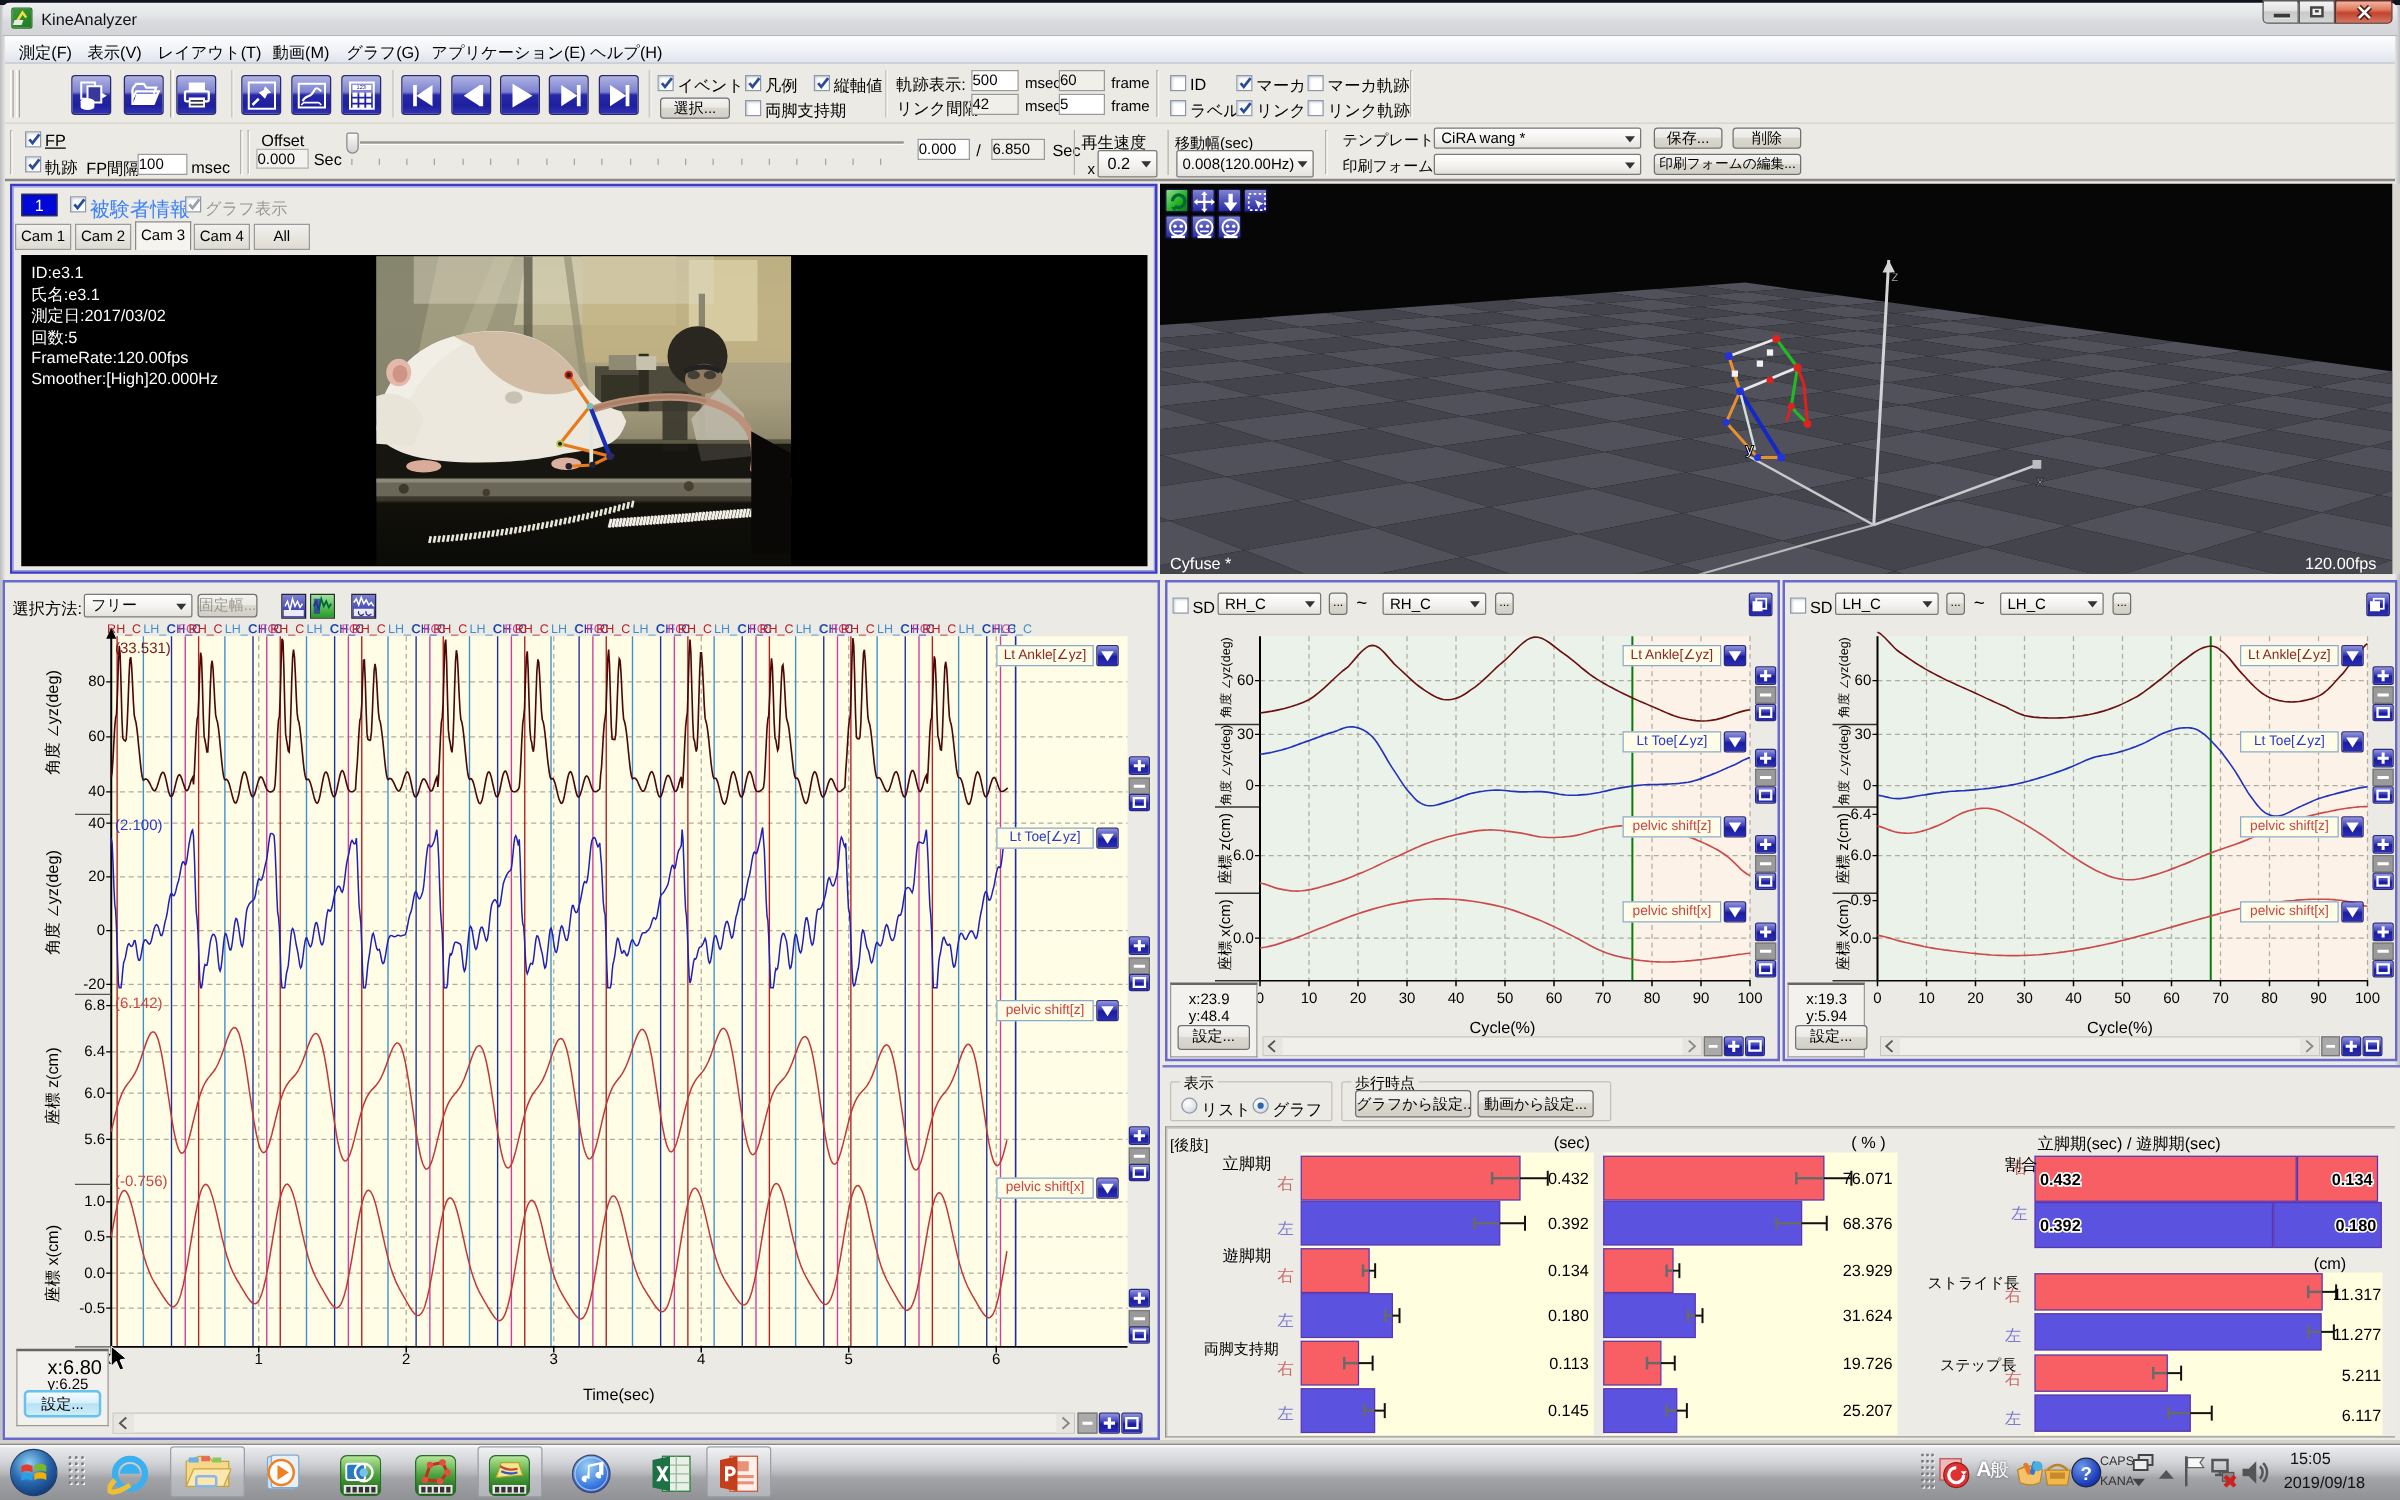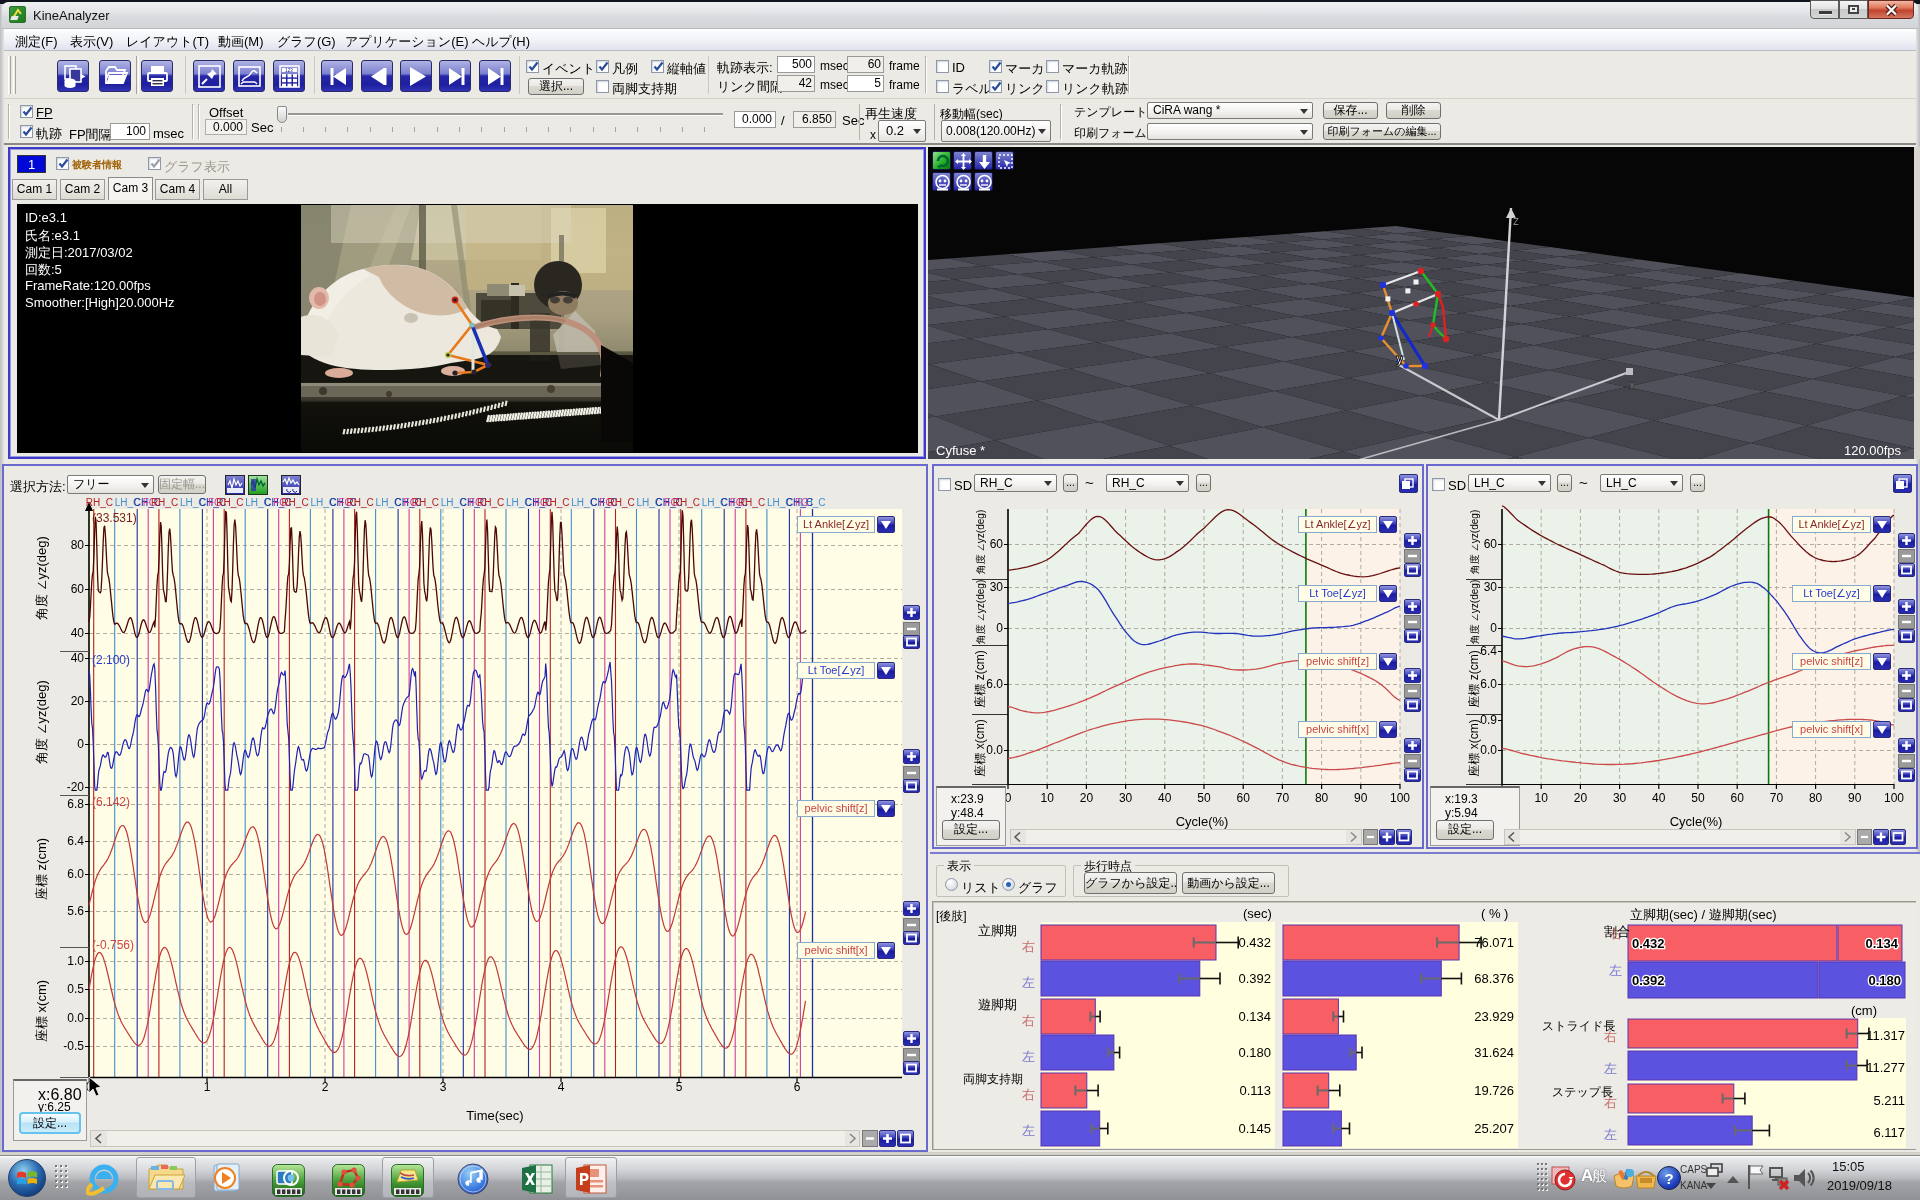--- a/index.html
+++ b/index.html
@@ -2,21 +2,21 @@
 <html><head><meta charset="utf-8"><style>
 *{margin:0;padding:0;box-sizing:border-box}
 html,body{width:1920px;height:1200px;overflow:hidden;font-family:"Liberation Sans",sans-serif;}
 body{background:#000;position:relative;font-size:13px;color:#000;}
 .abs{position:absolute}
 .cb{position:absolute;width:13px;height:13px;background:#fff;border:1px solid #8e98a8;box-shadow:inset 1px 1px 2px #cdd4dd}
 .cb svg{position:absolute;left:0px;top:-1px}
 .btn{position:absolute;border:1px solid #707070;border-radius:3px;background:linear-gradient(#f3f3f1,#ebeae6 45%,#dbd8d0 50%,#d2cfc6);text-align:center;overflow:hidden;white-space:nowrap}
 .combo{position:absolute;border:1px solid #7a7a7a;border-radius:2px;background:linear-gradient(#fff,#f2f1ee 60%,#e4e2dc);overflow:hidden;white-space:nowrap}
 .combo .ar{position:absolute;right:4px;top:50%;margin-top:-2px;width:0;height:0;border-left:4px solid transparent;border-right:4px solid transparent;border-top:5px solid #333}
-.inp{position:absolute;border:1px solid #9a9a9a;background:#fff;text-align:right;white-space:nowrap}
+.inp{position:absolute;border:1px solid #9a9a9a;background:#fff;text-align:left;white-space:nowrap}
 .lbl{position:absolute;white-space:nowrap}
 .tbtn{position:absolute;width:32px;height:32px;border:1px solid #2a2a6a;border-radius:3px;background:linear-gradient(180deg,#aeb2e2 0%,#7d82d0 42%,#2628a8 50%,#1d1f9e 78%,#3134b4 100%)}
 .tbtn svg{position:absolute;left:0;top:0}
 .sep1{position:absolute;width:2px;background:linear-gradient(90deg,#b9b6af,#fdfdfb)}
 .grp{position:absolute;border:1px solid #b5b2aa;border-right:1px solid #fff;border-bottom:1px solid #fff;width:2px}
 .pfrm{position:absolute;border:2px solid #6a6ace;background:#eceae5}
 .navb{position:absolute;background:linear-gradient(180deg,#8f94dd 0%,#4448c0 40%,#1a1ca0 55%,#2a2db2 100%);border:1px solid #2a2a7a;border-radius:2px}
 </style></head><body><div class="abs" style="left:0;top:0;width:1920px;height:4px;background:#10141c"></div><div class="abs" style="left:0;top:4px;width:1920px;height:1151px;background:#eceae5"></div><div class="abs" style="left:0;top:4px;width:4px;height:1151px;background:linear-gradient(90deg,#b9bcc2,#e6e4df)"></div><div class="abs" style="left:1916px;top:4px;width:4px;height:1151px;background:linear-gradient(270deg,#b9bcc2,#e6e4df)"></div><div class="abs" style="left:2px;top:2px;width:1916px;height:27px;background:linear-gradient(180deg,#eef0f2 0%,#e3e5e8 40%,#d8dadd 60%,#d3d5d8 100%);border-bottom:1px solid #b8b8b8;border-radius:6px 6px 0 0"></div><div class="abs" style="left:9px;top:6px;width:17px;height:17px;border-radius:2px;background:linear-gradient(135deg,#3a9c3a,#1e7a1e);border:1px solid #2c6e2c"><svg width="15" height="15">
       <path d="M3 11 L8 3 L11 7" stroke="#f7d848" stroke-width="2" fill="none"></path>
       <rect x="5" y="9" width="7" height="4" fill="#e8e8e8" transform="skewX(-20)"></rect>
@@ -132,21 +132,21 @@
       <path d="M2.5 6.5 L5 9.5 L10.5 2.5" stroke="#2a4d9b" stroke-width="2.2" fill="none"></path>
     </svg>
   </div><div class="lbl" style="left:36px;top:125px;font-size:13px;color:#000;">軌跡</div><div class="lbl" style="left:69px;top:126px;font-size:13px;color:#000;">FP間隔:</div><div class="inp" style="left:110px;top:123px;width:40px;height:17px;font-size:12px;line-height:15px;padding-right:3px">100</div><div class="lbl" style="left:153px;top:126px;font-size:13px;color:#000;">msec</div><div class="grp" style="left:192px;top:104px;height:36px"></div><div class="grp" style="left:198px;top:104px;height:36px"></div><div class="lbl" style="left:209px;top:105px;font-size:13px;color:#000;">Offset</div><div class="inp" style="left:205px;top:119px;width:42px;height:16px;font-size:12px;line-height:14px;padding-right:3px;background:#f4f2ee;border-color:#b0aea8">0.000</div><div class="lbl" style="left:251px;top:120px;font-size:13px;color:#000;">Sec</div><div class="abs" style="left:288px;top:113px;width:435px;height:2px;background:#9a9890;box-shadow:0 1px 0 #fff"></div><div class="abs" style="left:277px;top:106px;width:10px;height:17px;background:linear-gradient(#fafafa,#d2d2d2);border:1px solid #888;border-radius:2px 2px 5px 5px"></div><div class="abs" style="left:281px;top:127px;width:1px;height:5px;background:#a8a49c"></div><div class="abs" style="left:303px;top:127px;width:1px;height:5px;background:#a8a49c"></div><div class="abs" style="left:325px;top:127px;width:1px;height:5px;background:#a8a49c"></div><div class="abs" style="left:347px;top:127px;width:1px;height:5px;background:#a8a49c"></div><div class="abs" style="left:370px;top:127px;width:1px;height:5px;background:#a8a49c"></div><div class="abs" style="left:392px;top:127px;width:1px;height:5px;background:#a8a49c"></div><div class="abs" style="left:414px;top:127px;width:1px;height:5px;background:#a8a49c"></div><div class="abs" style="left:437px;top:127px;width:1px;height:5px;background:#a8a49c"></div><div class="abs" style="left:459px;top:127px;width:1px;height:5px;background:#a8a49c"></div><div class="abs" style="left:481px;top:127px;width:1px;height:5px;background:#a8a49c"></div><div class="abs" style="left:504px;top:127px;width:1px;height:5px;background:#a8a49c"></div><div class="abs" style="left:526px;top:127px;width:1px;height:5px;background:#a8a49c"></div><div class="abs" style="left:548px;top:127px;width:1px;height:5px;background:#a8a49c"></div><div class="abs" style="left:570px;top:127px;width:1px;height:5px;background:#a8a49c"></div><div class="abs" style="left:593px;top:127px;width:1px;height:5px;background:#a8a49c"></div><div class="abs" style="left:615px;top:127px;width:1px;height:5px;background:#a8a49c"></div><div class="abs" style="left:637px;top:127px;width:1px;height:5px;background:#a8a49c"></div><div class="abs" style="left:660px;top:127px;width:1px;height:5px;background:#a8a49c"></div><div class="abs" style="left:682px;top:127px;width:1px;height:5px;background:#a8a49c"></div><div class="abs" style="left:704px;top:127px;width:1px;height:5px;background:#a8a49c"></div><div class="inp" style="left:734px;top:111px;width:42px;height:17px;font-size:12px;line-height:15px;padding-right:3px">0.000</div><div class="lbl" style="left:781px;top:113px;font-size:13px;color:#000;">/</div><div class="inp" style="left:793px;top:111px;width:43px;height:17px;font-size:12px;line-height:15px;padding-right:3px;background:#f1efea">6.850</div><div class="lbl" style="left:842px;top:113px;font-size:13px;color:#000;">Sec</div><div class="abs" style="left:859px;top:104px;width:1px;height:36px;background:#b5b2aa"></div><div class="lbl" style="left:865px;top:105px;font-size:13px;color:#000;">再生速度</div><div class="lbl" style="left:870px;top:128px;font-size:12px;color:#000;">x</div><div class="combo" style="left:878px;top:120px;width:48px;height:22px;font-size:13px;line-height:20px;padding-left:7px">0.2<div class="ar"></div></div><div class="abs" style="left:934px;top:104px;width:1px;height:36px;background:#b5b2aa"></div><div class="lbl" style="left:940px;top:106px;font-size:12px;color:#000;">移動幅(sec)</div><div class="combo" style="left:941px;top:120px;width:110px;height:22px;font-size:12px;line-height:20px;padding-left:4px">0.008(120.00Hz)<div class="ar"></div></div><div class="grp" style="left:1060px;top:104px;height:36px"></div><div class="lbl" style="left:1074px;top:104px;font-size:12px;color:#000;">テンプレート:</div><div class="combo" style="left:1147px;top:102px;width:166px;height:17px;font-size:12px;line-height:15px;padding-left:5px">CiRA wang *<div class="ar"></div></div><div class="btn" style="left:1323px;top:102px;width:55px;height:17px;font-size:12px;line-height:14px">保存...</div><div class="btn" style="left:1386px;top:102px;width:55px;height:17px;font-size:12px;line-height:14px">削除</div><div class="lbl" style="left:1074px;top:125px;font-size:12px;color:#000;">印刷フォーム:</div><div class="combo" style="left:1147px;top:123px;width:166px;height:17px">
     <div class="ar"></div>
   </div><div class="btn" style="left:1323px;top:123px;width:118px;height:17px;font-size:11px;line-height:14px">印刷フォームの編集...</div><div class="abs" style="left:8px;top:147px;width:918px;height:312px;border:2px solid #3c3cc8;background:#eceae5">
     <div class="abs" style="left:0;top:0;width:914px;height:308px;border:1px solid #9a9ae0"></div>
   </div><div class="abs" style="left:17px;top:155px;width:29px;height:18px;background:#0008d8;color:#fff;text-align:center;font-size:13px;line-height:18px;border:1px solid #333">1</div><div class="cb abs" style="left:56px;top:157px">
     <svg width="13" height="14">
       <path d="M2.5 6.5 L5 9.5 L10.5 2.5" stroke="#2a4d9b" stroke-width="2.2" fill="none"></path>
     </svg>
-  </div><div class="lbl" style="left:72px;top:158px;font-size:10px;color:#a16207;font-weight:bold">被験者情報</div><div class="cb abs" style="left:148px;top:157px">
+  </div><div class="lbl" style="left:72px;top:158px;font-size:16px;color:#3b82f6;font-weight:normal">被験者情報</div><div class="cb abs" style="left:148px;top:157px">
     <svg width="13" height="14">
       <path d="M2.5 6.5 L5 9.5 L10.5 2.5" stroke="#9aa0a8" stroke-width="2.2" fill="none"></path>
     </svg>
   </div><div class="lbl" style="left:164px;top:158px;font-size:13px;color:#9a9890;">グラフ表示</div><div class="abs" style="left:12px;top:179px;width:45px;height:21px;background:linear-gradient(#f2f1ee,#dedbd3);border:1px solid #9a9a9a;text-align:center;font-size:12px;line-height:19px">Cam 1</div><div class="abs" style="left:60px;top:179px;width:45px;height:21px;background:linear-gradient(#f2f1ee,#dedbd3);border:1px solid #9a9a9a;text-align:center;font-size:12px;line-height:19px">Cam 2</div><div class="abs" style="left:108px;top:177px;width:45px;height:23px;background:#f5f4f1;border:1px solid #8a8a8a;border-bottom:0;text-align:center;font-size:12px;line-height:21px;z-index:3">Cam 3</div><div class="abs" style="left:155px;top:179px;width:45px;height:21px;background:linear-gradient(#f2f1ee,#dedbd3);border:1px solid #9a9a9a;text-align:center;font-size:12px;line-height:19px">Cam 4</div><div class="abs" style="left:203px;top:179px;width:45px;height:21px;background:linear-gradient(#f2f1ee,#dedbd3);border:1px solid #9a9a9a;text-align:center;font-size:12px;line-height:19px">All</div><div class="abs" style="left:17px;top:204px;width:901px;height:249px;background:#000"></div><svg class="abs" style="left:301px;top:205px" width="332" height="247" viewBox="0 0 332 247">
     <defs>
       <linearGradient id="pbg" x1="0" y1="0" x2="0" y2="1">
         <stop offset="0" stop-color="#a3a083"></stop>
         <stop offset="0.18" stop-color="#b4ab8a"></stop>
         <stop offset="0.45" stop-color="#a89e80"></stop>
         <stop offset="0.59" stop-color="#908a6e"></stop>
@@ -1046,21 +1046,21 @@
     </svg></div><div class="abs" style="left:1898px;top:684px;width:17px;height:14px;background:#9a9a9a;border:1px solid #777"><svg width="15" height="12">
       <path d="M3 6 h9" stroke="#fff" stroke-width="2.4"></path>
     </svg></div><div class="navb" style="left:1898px;top:698px;width:17px;height:14px"><svg width="15" height="12">
       <rect x="3" y="2.5" width="9" height="7" fill="none" stroke="#fff" stroke-width="1.8"></rect>
     </svg></div><div class="navb" style="left:1898px;top:738px;width:17px;height:15px"><svg width="15" height="13">
       <path d="M7.5 2 v9 M3 6.5 h9" stroke="#fff" stroke-width="2.4"></path>
     </svg></div><div class="abs" style="left:1898px;top:754px;width:17px;height:14px;background:#9a9a9a;border:1px solid #777"><svg width="15" height="12">
       <path d="M3 6 h9" stroke="#fff" stroke-width="2.4"></path>
     </svg></div><div class="navb" style="left:1898px;top:768px;width:17px;height:14px"><svg width="15" height="12">
       <rect x="3" y="2.5" width="9" height="7" fill="none" stroke="#fff" stroke-width="1.8"></rect>
-    </svg></div><div class="abs" style="left:1430px;top:786px;width:90px;height:60px;background:#f2f1ed;border:1px solid #9a9a9a;border-top:2px solid #666">
+    </svg></div><div class="abs" style="left:1430px;top:786px;width:62px;height:60px;background:#f2f1ed;border:1px solid #9a9a9a;border-top:2px solid #666">
     <div style="position:absolute;left:14px;top:4px;font-size:12px">x:19.3</div>
     <div style="position:absolute;left:14px;top:18px;font-size:12px">y:5.94</div>
   </div><div class="btn" style="left:1436px;top:820px;width:58px;height:20px;font-size:12px;line-height:17px">設定...</div><div class="abs" style="left:1504px;top:829px;width:352px;height:16px;background:#f1efe9;border:1px solid #c8c5be"></div><div class="abs" style="left:1505px;top:830px;width:15px;height:14px;background:#e7e5df"><svg width="15" height="14">
       <path d="M9 2.5 l-5 4.5 5 4.5" fill="none" stroke="#555" stroke-width="1.5"></path>
     </svg></div><div class="abs" style="left:1840px;top:830px;width:15px;height:14px;background:#e7e5df"><svg width="15" height="14">
       <path d="M5 2.5 l5 4.5 -5 4.5" fill="none" stroke="#888" stroke-width="1.5"></path>
     </svg></div><div class="abs" style="left:1857px;top:829px;width:15px;height:16px;background:#aaa;border:1px solid #777"><svg width="13" height="14">
       <path d="M3 7 h7" stroke="#fff" stroke-width="2.2"></path>
     </svg></div><div class="navb" style="left:1873px;top:829px;width:16px;height:16px"><svg width="14" height="14">
       <path d="M7 2.5 v9 M2.5 7 h9" stroke="#fff" stroke-width="2.4"></path>

